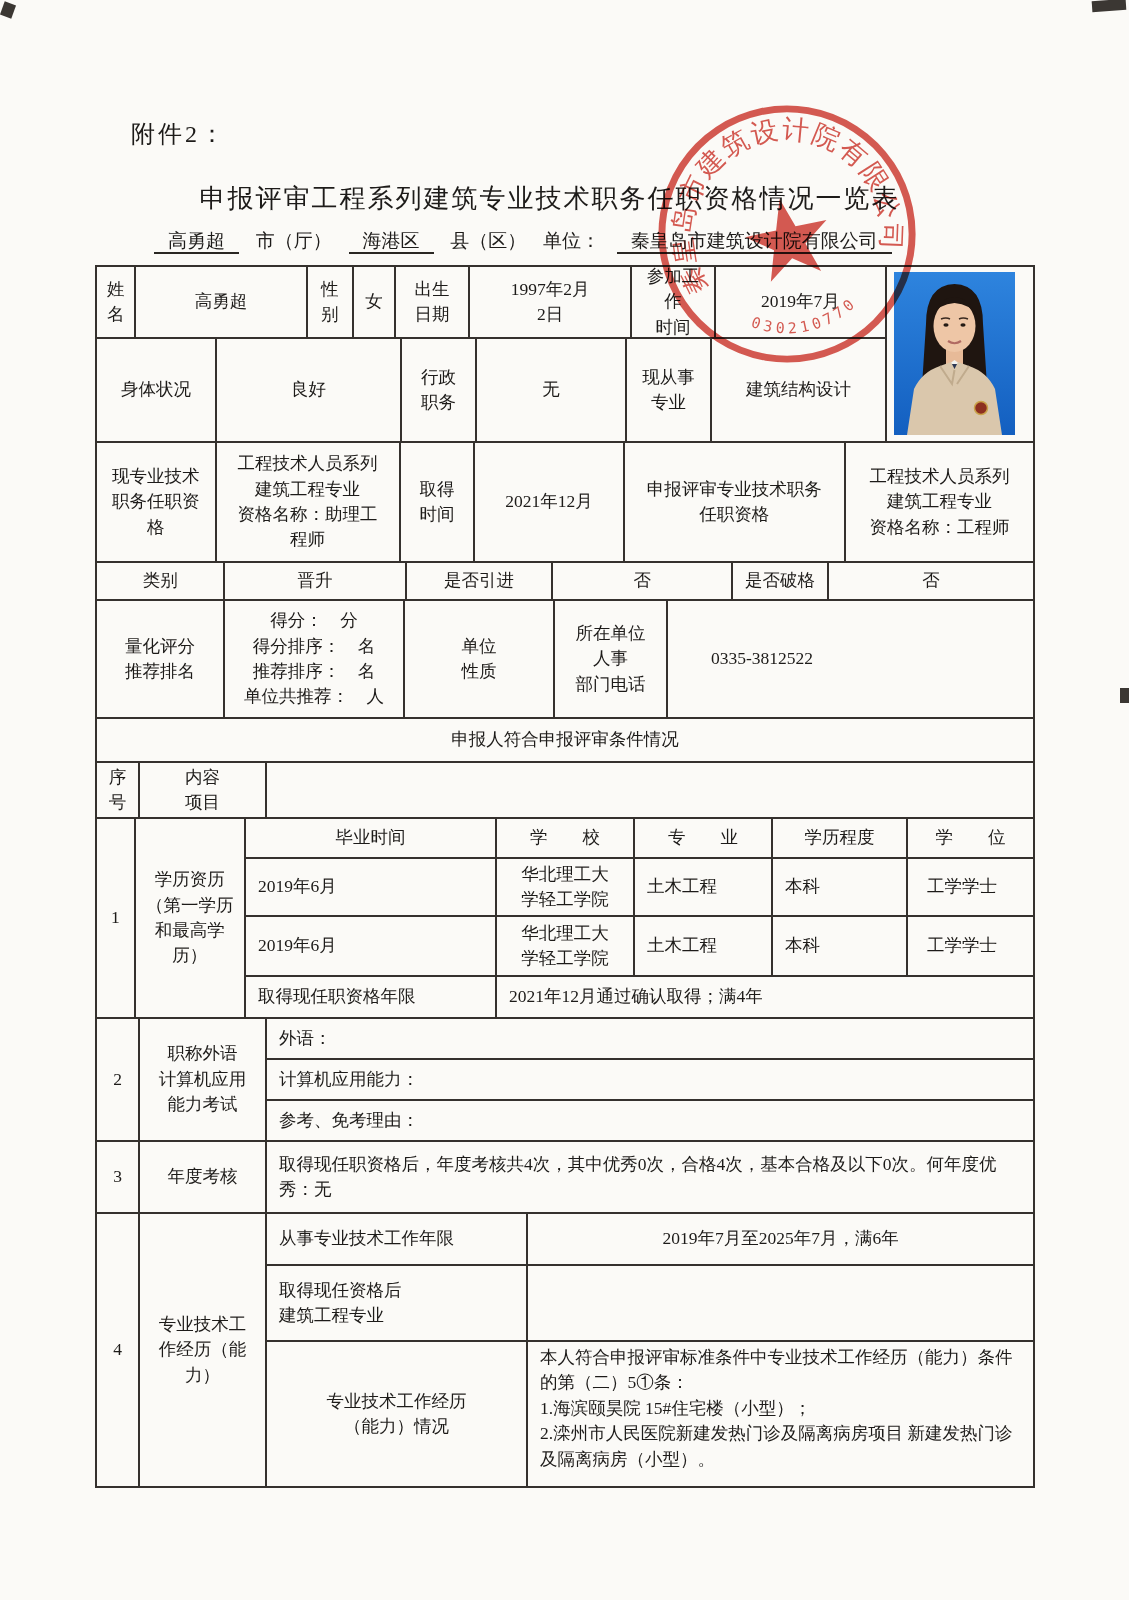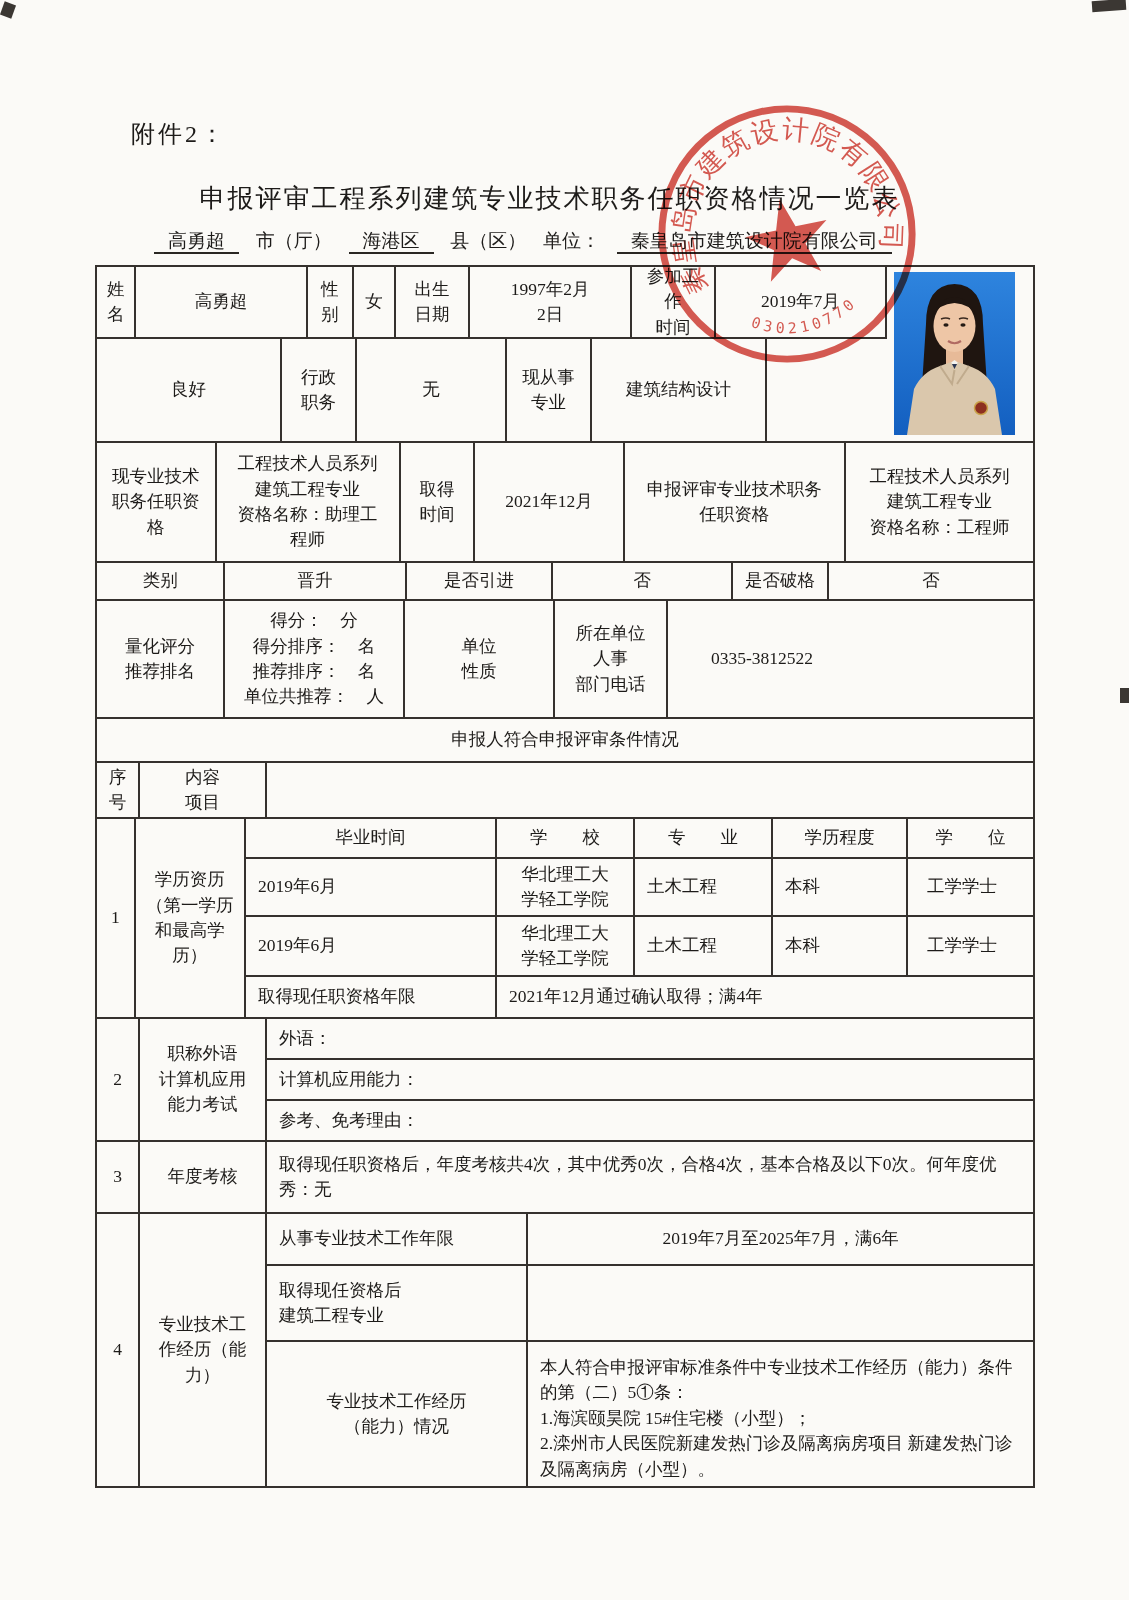--- a/index.html
+++ b/index.html
@@ -21,21 +21,21 @@
   .tbl { position:absolute; left:95px; top:265px; width:940px;
          border:2px solid var(--line); font-size:17.5px; line-height:1.45; }
   .r  { display:flex; width:100%; }
   .bb { border-bottom:2px solid var(--line); }
   .col{ display:flex; flex-direction:column; }
   .c  { border-right:2px solid var(--line); display:flex; align-items:center;
         justify-content:center; text-align:center; padding:2px 6px;
         white-space:pre-line; overflow:hidden; }
   .c.last { border-right:none; }
   .c.left { justify-content:flex-start; text-align:left; padding-left:12px; }
-  .c.top  { align-items:flex-start; padding-top:13px; }
+  .c.top  { align-items:flex-start; padding-top:3px; }
 
   .photo-cell { padding:0; align-items:flex-start; justify-content:flex-start; }
   .photo { display:block; margin:5px 0 0 7px; width:121px; height:163px; }
 
   .stamp { position:absolute; left:648px; top:95px; width:278px; height:278px;
            opacity:.82; mix-blend-mode:multiply; pointer-events:none; }
 </style>
 </head>
 <body>
 
@@ -71,20 +71,21 @@
           <div class="c" style="width:43px">女</div>
           <div class="c" style="width:75px">出生
 日期</div>
           <div class="c" style="width:166px">1997年2月
 2日</div>
           <div class="c" style="width:85px">参加工作
 时间</div>
           <div class="c" style="width:175px">2019年7月</div>
         </div>
         <div class="r" style="flex:1">
+          <div class="c" style="width:120px">身体状况</div>
           <div class="c" style="width:185px">良好</div>
           <div class="c" style="width:75px">行政
 职务</div>
           <div class="c" style="width:150px">无</div>
           <div class="c" style="width:85px">现从事
 专业</div>
           <div class="c" style="width:175px">建筑结构设计</div>
         </div>
       </div>
       <div class="c last photo-cell" style="flex:1">

